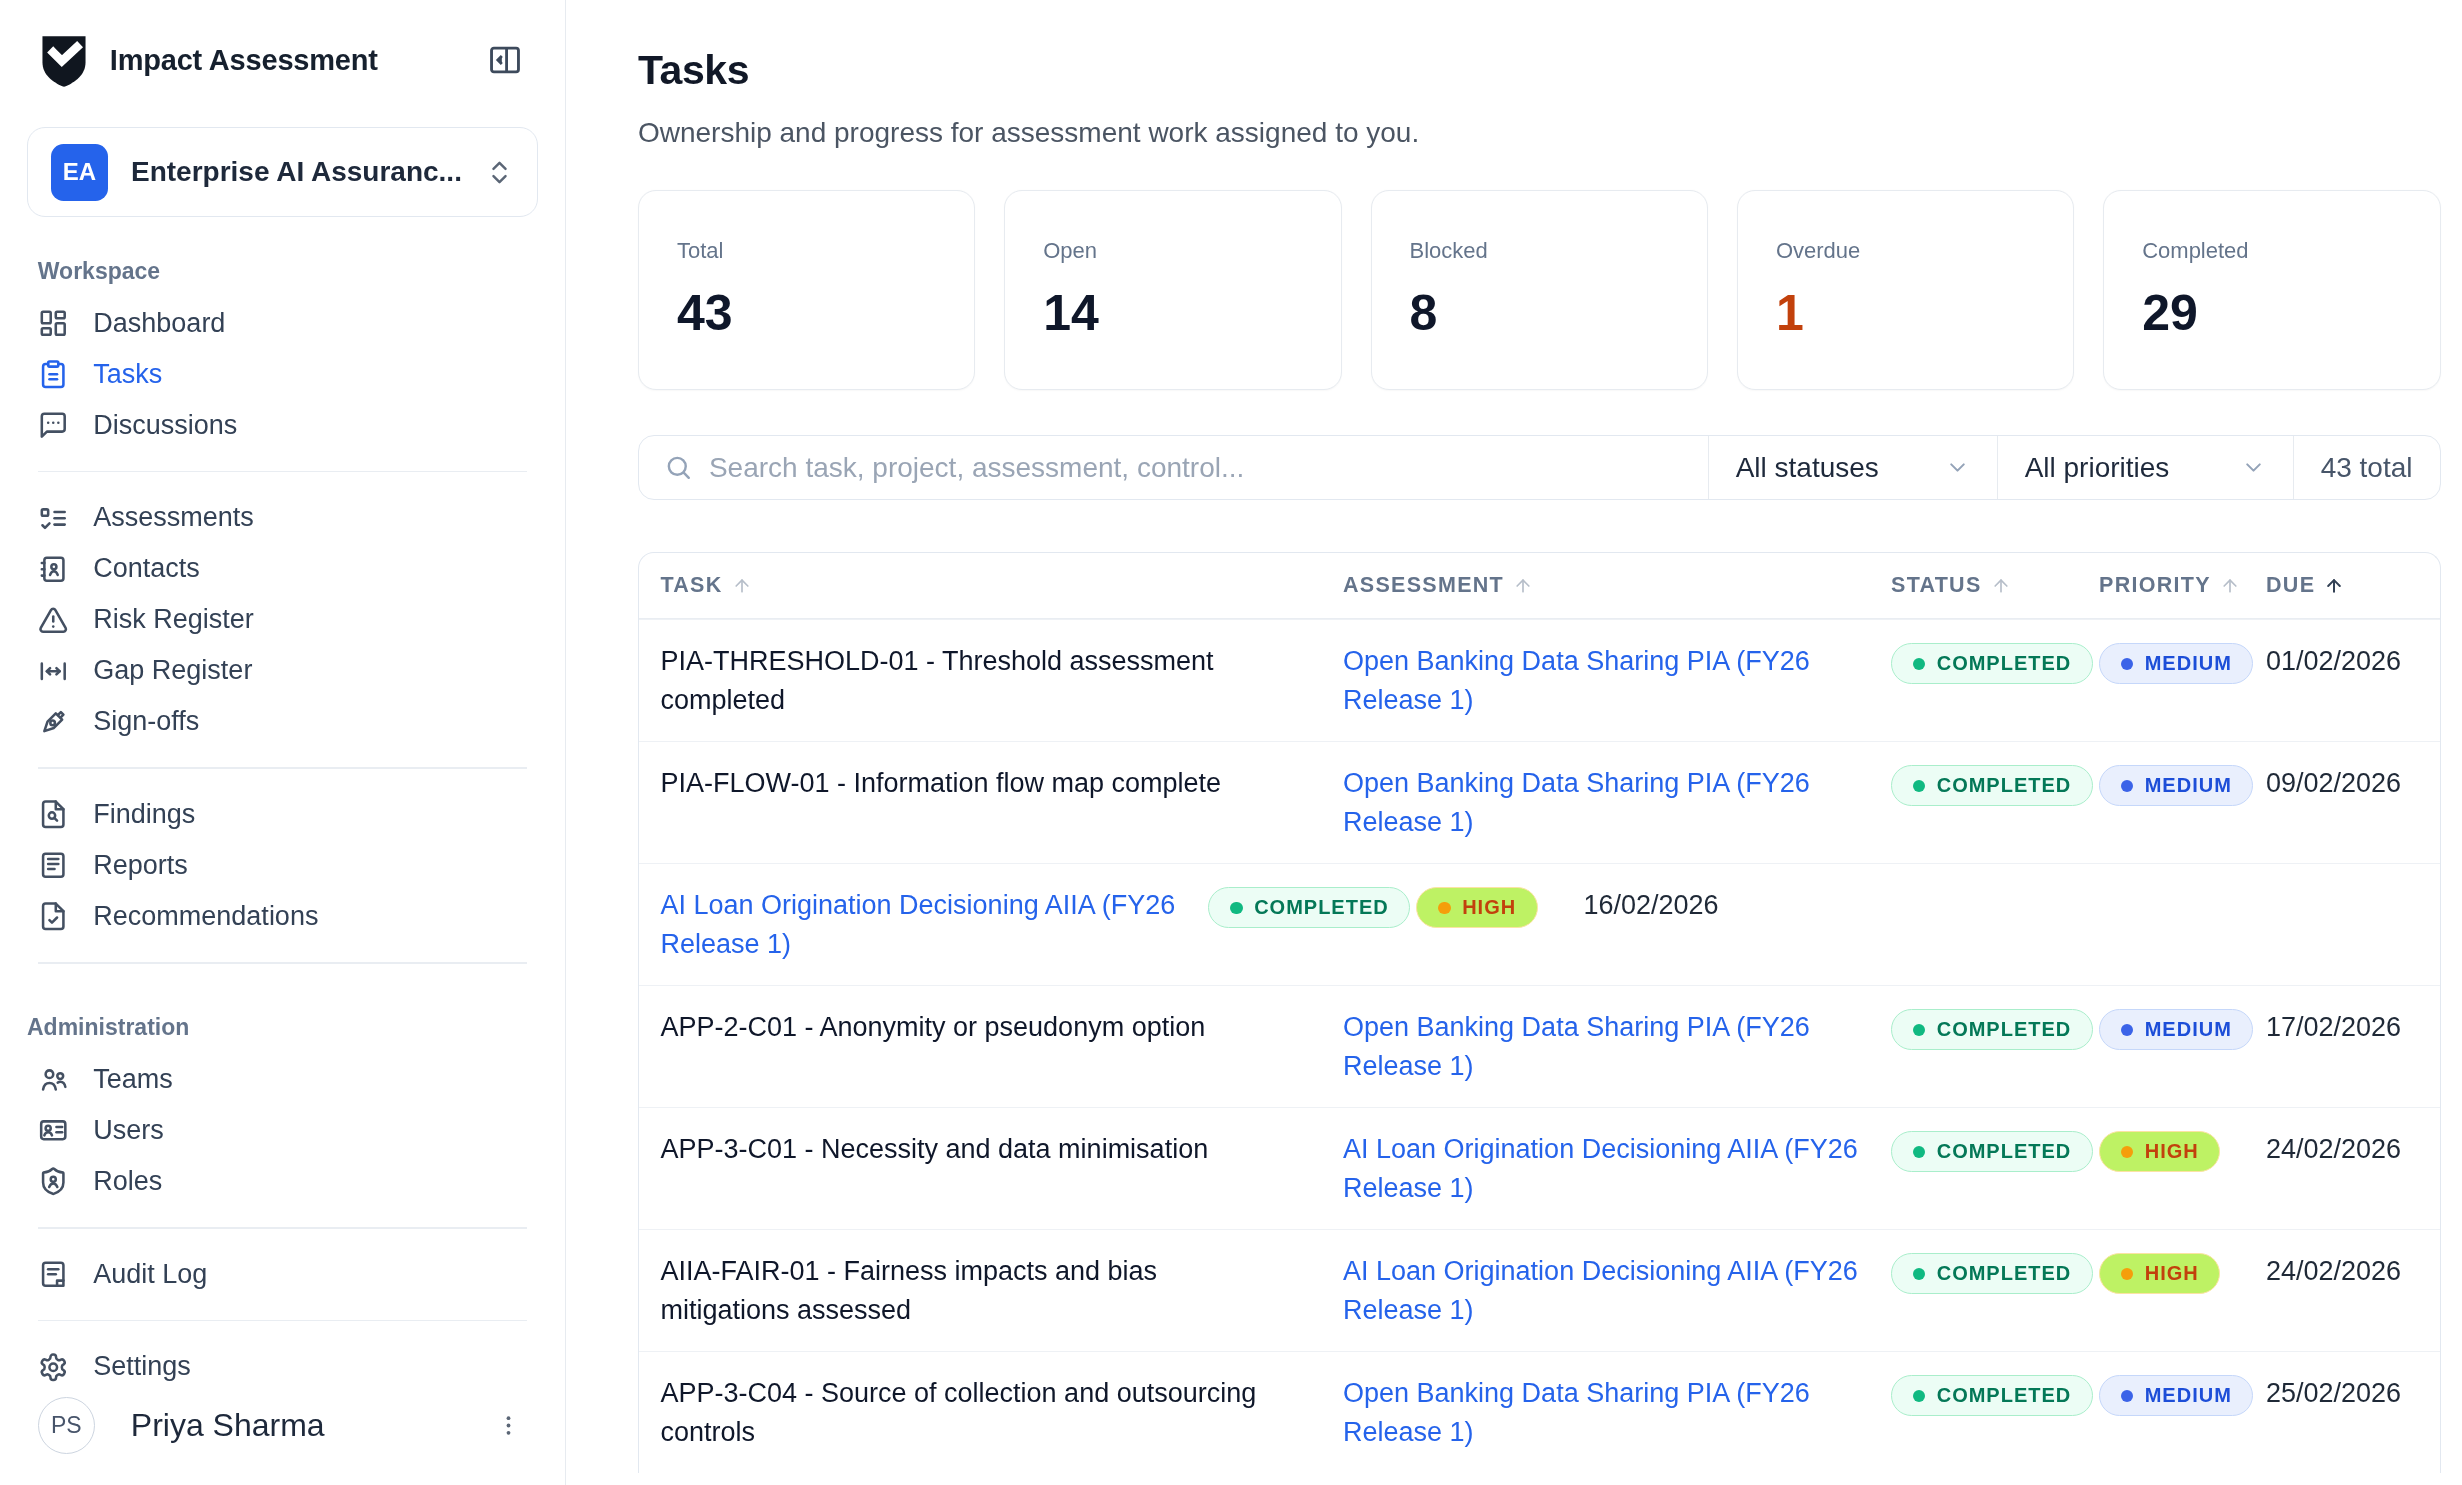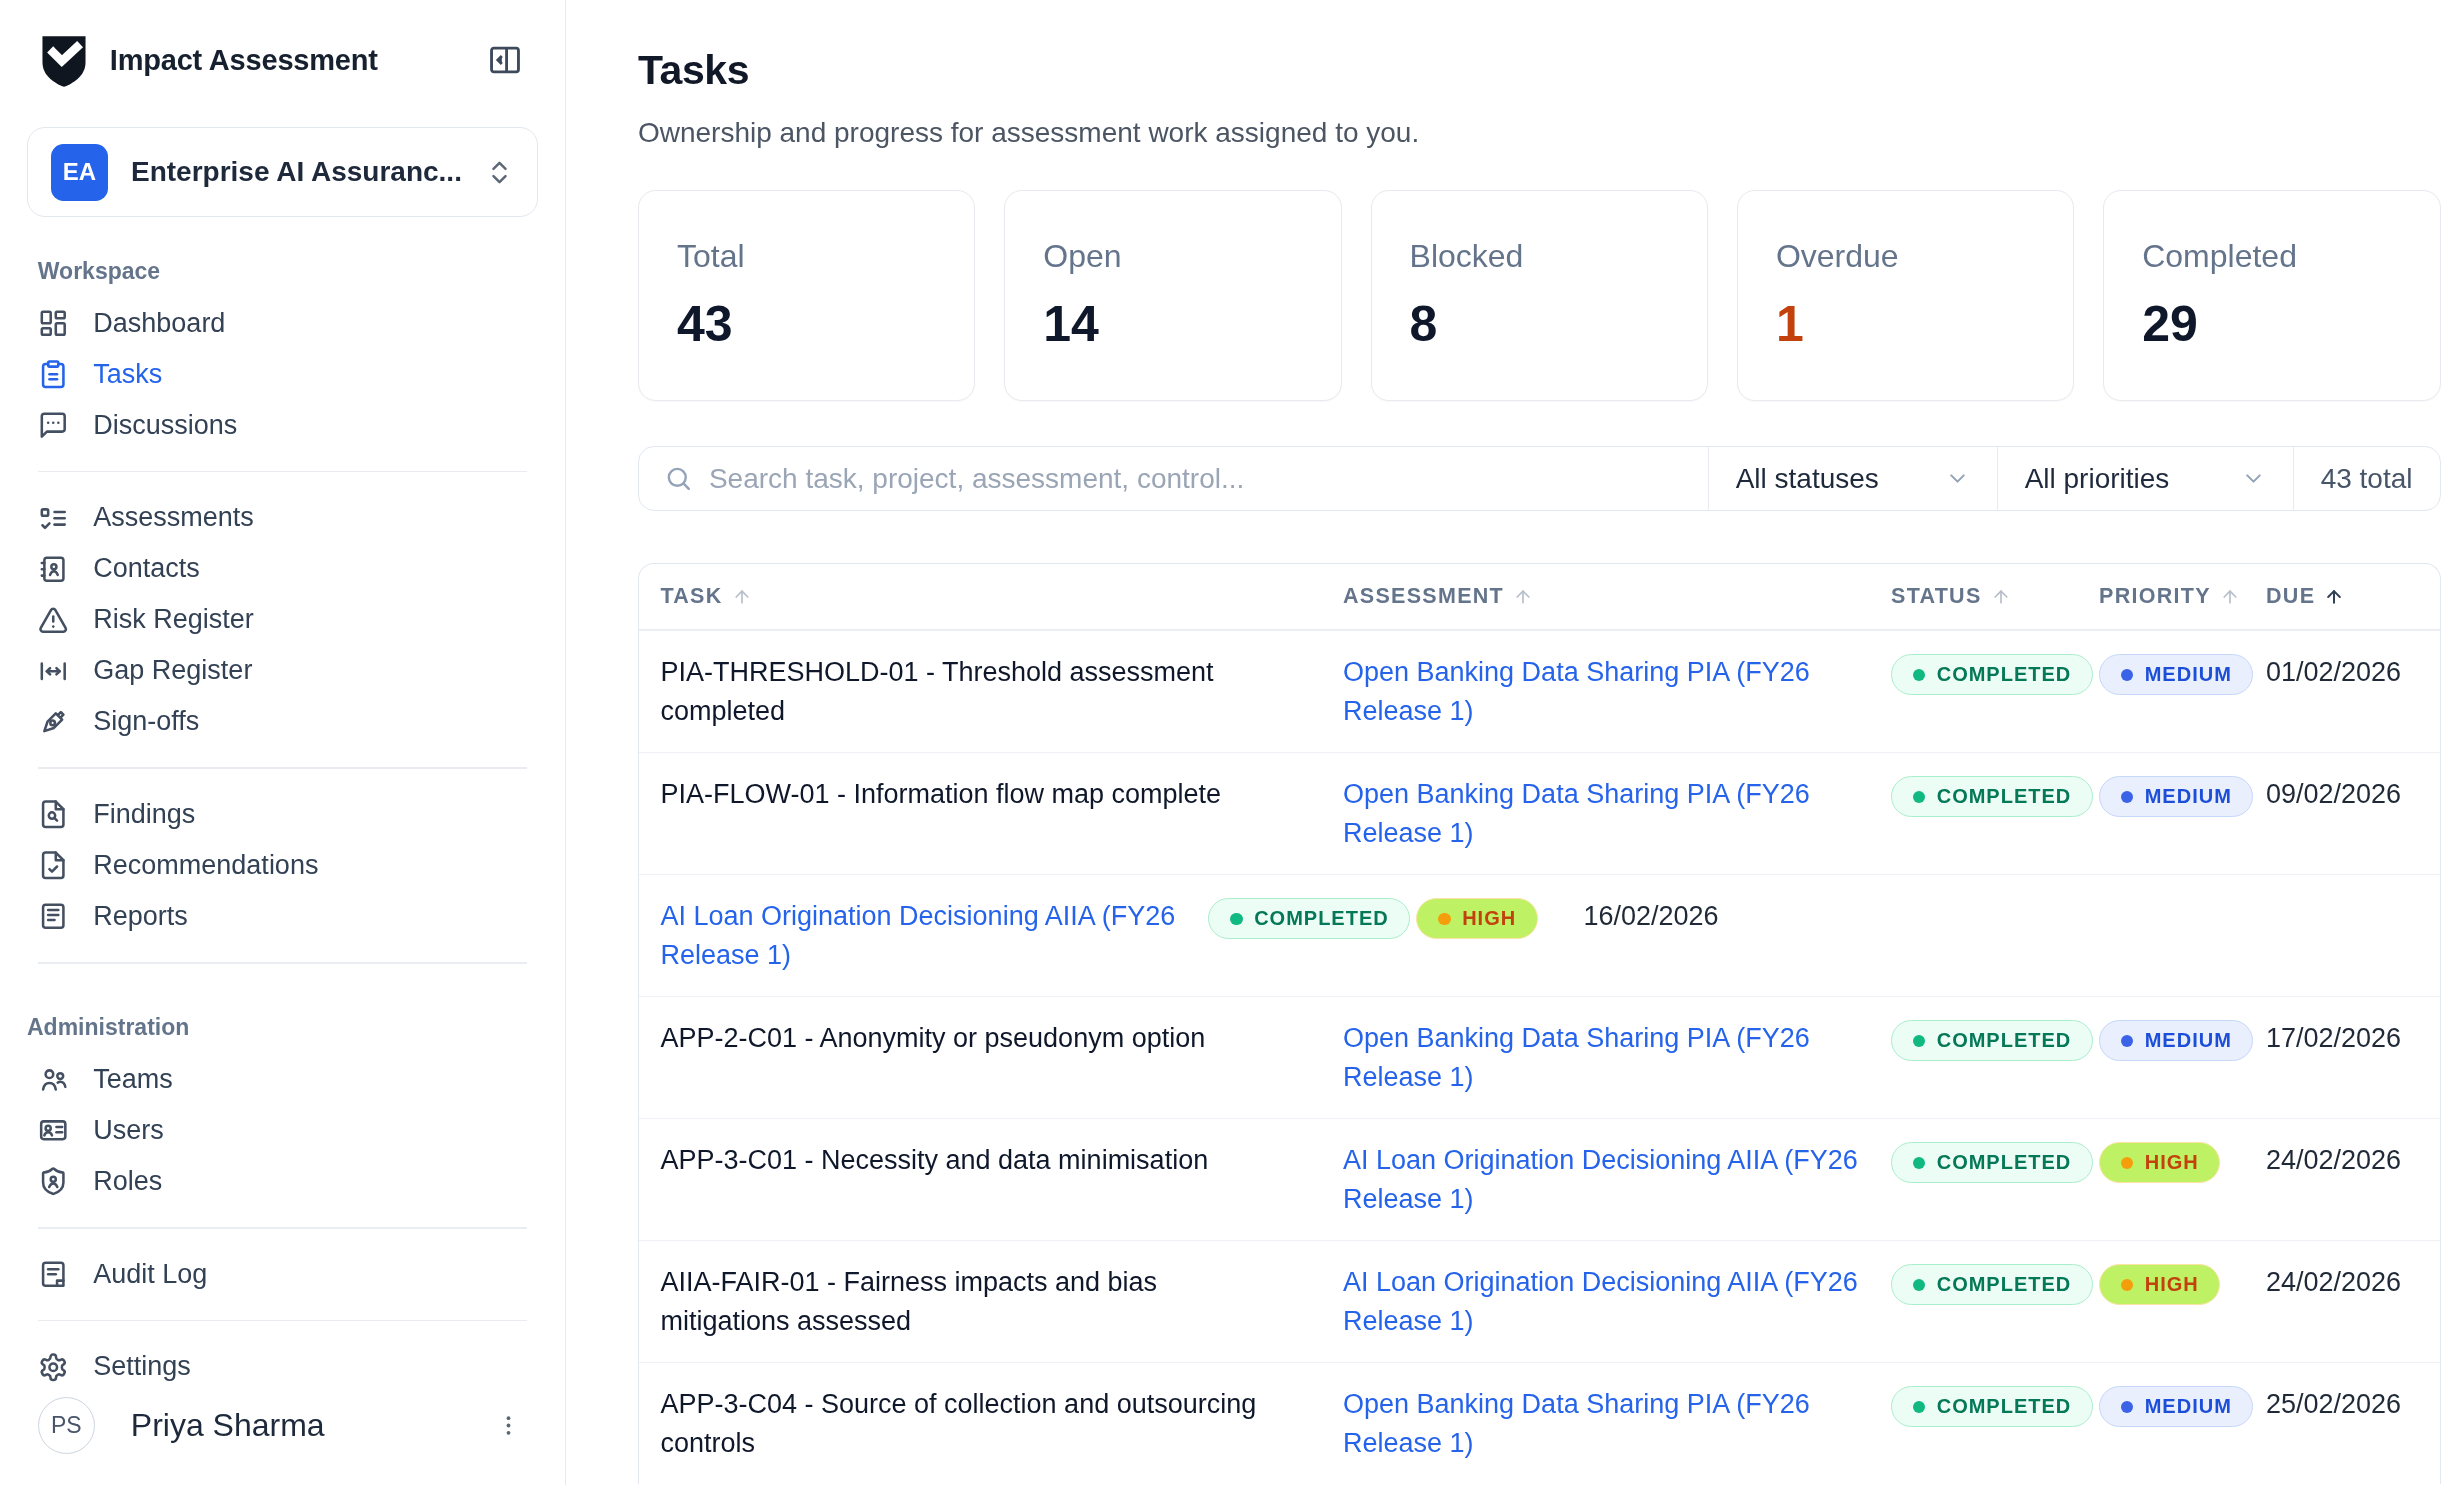--- a/index.html
+++ b/index.html
@@ -38,21 +38,21 @@
   .kebab-btn { background:none; border:none; cursor:pointer; color:#5b6676; display:inline-flex; padding:5.4px; }
 
   
   .main { flex:1; padding:47px 21.5px 0 72px; overflow:hidden; }
   .page-title { font-size:41px; font-weight:700; color:#111827; letter-spacing:-0.4px; }
   .page-subtitle { margin-top:23px; font-size:28px; color:#4b5563; }
 
   .stats { display:flex; gap:29px; margin-top:41px; }
   .stat-card { flex:1; border:1.8px solid #e7ebf0; border-radius:18px; padding:47px 38px; background:#fff;
                box-shadow:0 0.9px 1.8px rgba(15,23,42,0.03); }
-  .stat-label { font-size:32px; color:#64748b; }
+  .stat-label { font-size:22px; color:#64748b; }
   .stat-value { margin-top:20px; font-size:50px; font-weight:700; color:#0f172a; }
   .stat-value.overdue { color:#c2410c; }
 
   .filterbar { margin-top:45px; border:1.8px solid #e2e8f0; border-radius:16px; height:65px;
                display:flex; align-items:stretch; background:#fff; overflow:hidden; }
   .search-seg { flex:1; display:flex; align-items:center; gap:16px; padding:0 25px; }
   .search-seg .s-icon { color:#94a3b8; display:inline-flex; }
   .search-input { flex:1; border:none; outline:none; font-size:28px; color:#1e293b; background:transparent;
                   font-family:"Liberation Sans", sans-serif; }
   .search-input::placeholder { color:#9aa5b5; }
@@ -231,37 +231,37 @@
               <path d="M14 2v6h6"></path>
               <circle cx="11" cy="13" r="2.5"></circle>
               <path d="m13 15 2 2"></path>
             </svg>
           </span>
         <span class="nav-text">Findings</span>
       </a>
       <a class="nav-item">
         <span class="nav-icon">
             <svg width="30.5" height="30.5" viewBox="0 0 24 24" fill="none" stroke="currentColor" stroke-width="2" stroke-linecap="round" stroke-linejoin="round">
-              <path d="M14 2H6a2 2 0 0 0-2 2v16a2 2 0 0 0 2 2h12a2 2 0 0 0 2-2V8z"></path>
-              <path d="M14 2v6h6"></path>
-              <path d="m9 15 2 2 4-4"></path>
-            </svg>
-          </span>
-        <span class="nav-text">Recommendations</span>
-      </a>
-      <a class="nav-item">
-        <span class="nav-icon">
-            <svg width="30.5" height="30.5" viewBox="0 0 24 24" fill="none" stroke="currentColor" stroke-width="2" stroke-linecap="round" stroke-linejoin="round">
               <rect x="4" y="3" width="16" height="18" rx="2"></rect>
               <path d="M8 7h8"></path>
               <path d="M8 11h8"></path>
               <path d="M8 15h5"></path>
             </svg>
           </span>
         <span class="nav-text">Reports</span>
+      </a>
+      <a class="nav-item">
+        <span class="nav-icon">
+            <svg width="30.5" height="30.5" viewBox="0 0 24 24" fill="none" stroke="currentColor" stroke-width="2" stroke-linecap="round" stroke-linejoin="round">
+              <path d="M14 2H6a2 2 0 0 0-2 2v16a2 2 0 0 0 2 2h12a2 2 0 0 0 2-2V8z"></path>
+              <path d="M14 2v6h6"></path>
+              <path d="m9 15 2 2 4-4"></path>
+            </svg>
+          </span>
+        <span class="nav-text">Recommendations</span>
       </a>
 
       <div class="divider"></div>
 
       <div class="nav-label admin" style="margin-left:0">Administration</div>
 
       <a class="nav-item">
         <span class="nav-icon">
             <svg width="30.5" height="30.5" viewBox="0 0 24 24" fill="none" stroke="currentColor" stroke-width="2" stroke-linecap="round" stroke-linejoin="round">
               <circle cx="9" cy="8" r="3"></circle>

